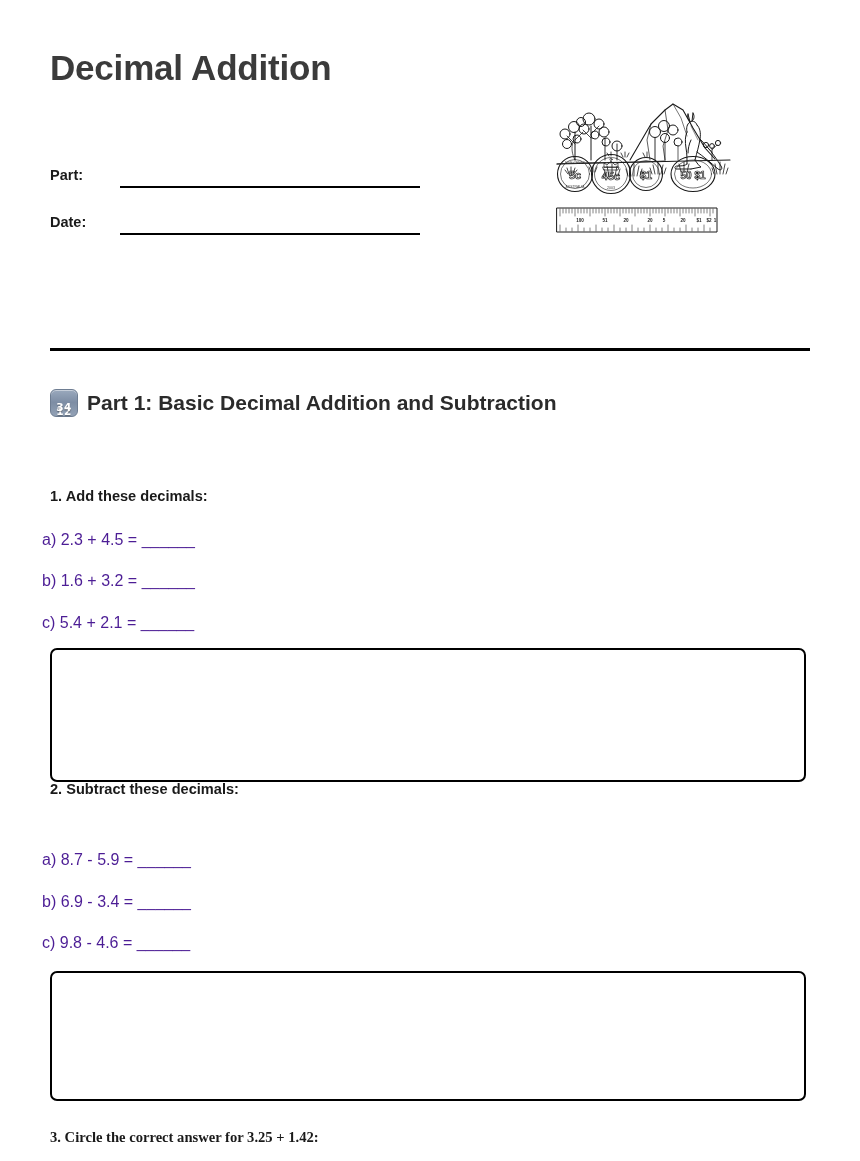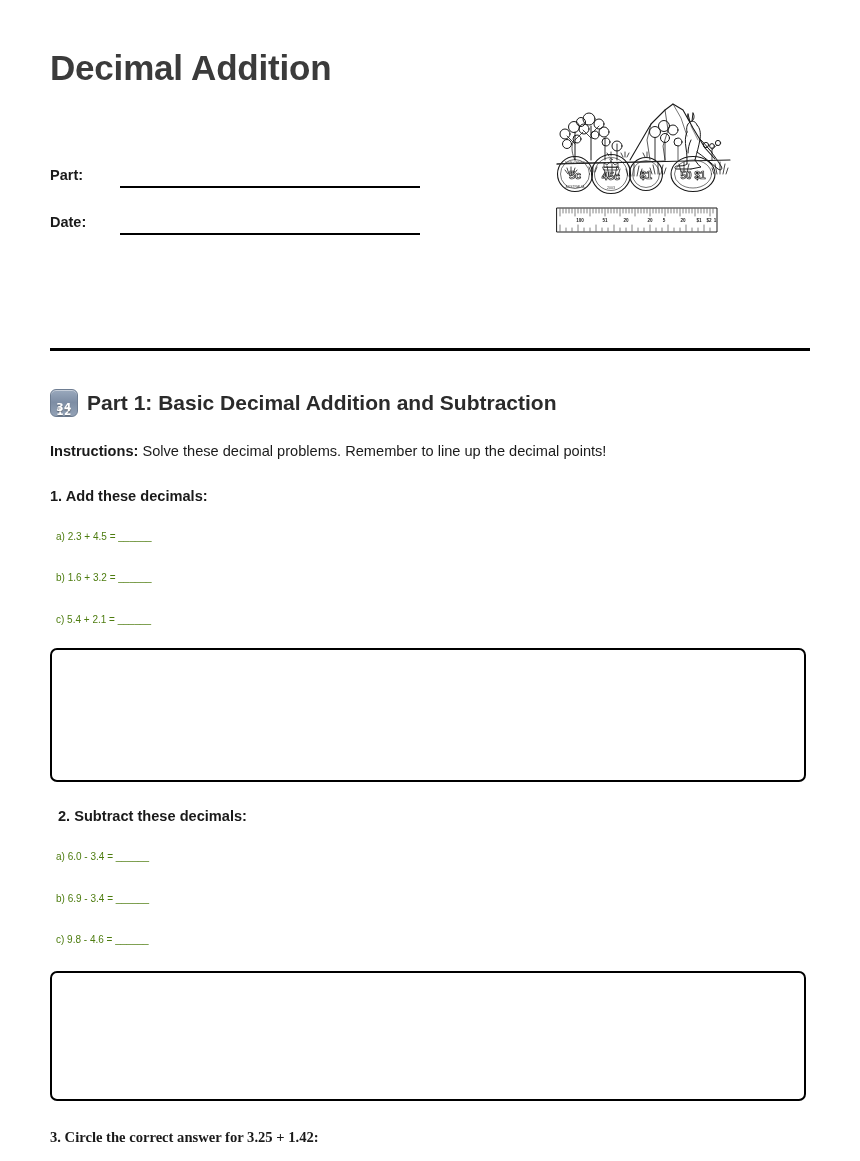--- a/index.html
+++ b/index.html
@@ -148,44 +148,44 @@
   .q-heading {
     position: absolute;
     left: 50px;
     font-size: 14.6px;
     font-weight: bold;
     color: #1a1a1a;
     white-space: nowrap;
   }
   .q-item {
     position: absolute;
-    left: 56px;
-    font-size: 10px;
-    color: #4d7c0f;
+    left: 42px;
+    font-size: 16px;
+    color: #4c1d95;
     white-space: nowrap;
   }
 
   .answer-box {
     position: absolute;
     left: 50px;
     width: 756px;
     border: 2px solid #000;
     border-radius: 7px;
     background: #ffffff;
     box-sizing: border-box;
   }
 
   
   #q1-heading { top: 488px; }
   #q1-a { top: 531px; }
   #q1-b { top: 572px; }
   #q1-c { top: 614px; }
   #box1 { top: 648px; height: 134px; }
 
-  #q2-heading { top: 808px; margin-left: 8px; }
+  #q2-heading { top: 781px; }
   #q2-a { top: 851px; }
   #q2-b { top: 893px; }
   #q2-c { top: 934px; }
   #box2 { top: 971px; height: 130px; }
 
   #q3-heading { top: 1129px; font-family: Liberation Serif, serif; }
 </style>
 </head>
 <body>
 
@@ -354,31 +354,28 @@
   <div class="divider"></div>
 
   <div class="section-heading">
     <span class="emoji-1234">
       <span class="e-row e-top">12</span>
       <span class="e-row e-bot">34</span>
     </span>
     <span class="section-title">Part 1: Basic Decimal Addition and Subtraction</span>
   </div>
 
-  <div class="instructions">
-    <span class="lead">Instructions:</span><span> Solve these decimal problems. Remember to line up the decimal points!</span>
-  </div>
 
   <div class="q-heading" id="q1-heading">1. Add these decimals:</div>
   <div class="q-item" id="q1-a">a) 2.3 + 4.5 = ______</div>
   <div class="q-item" id="q1-b">b) 1.6 + 3.2 = ______</div>
   <div class="q-item" id="q1-c">c) 5.4 + 2.1 = ______</div>
   <div class="answer-box" id="box1"></div>
 
   <div class="q-heading" id="q2-heading">2. Subtract these decimals:</div>
-  <div class="q-item" id="q2-a">a) 6.0 - 3.4 = ______</div>
+  <div class="q-item" id="q2-a">a) 8.7 - 5.9 = ______</div>
   <div class="q-item" id="q2-b">b) 6.9 - 3.4 = ______</div>
   <div class="q-item" id="q2-c">c) 9.8 - 4.6 = ______</div>
   <div class="answer-box" id="box2"></div>
 
   <div class="q-heading" id="q3-heading">3. Circle the correct answer for 3.25 + 1.42:</div>
 
 </div>
 
 </body></html>

